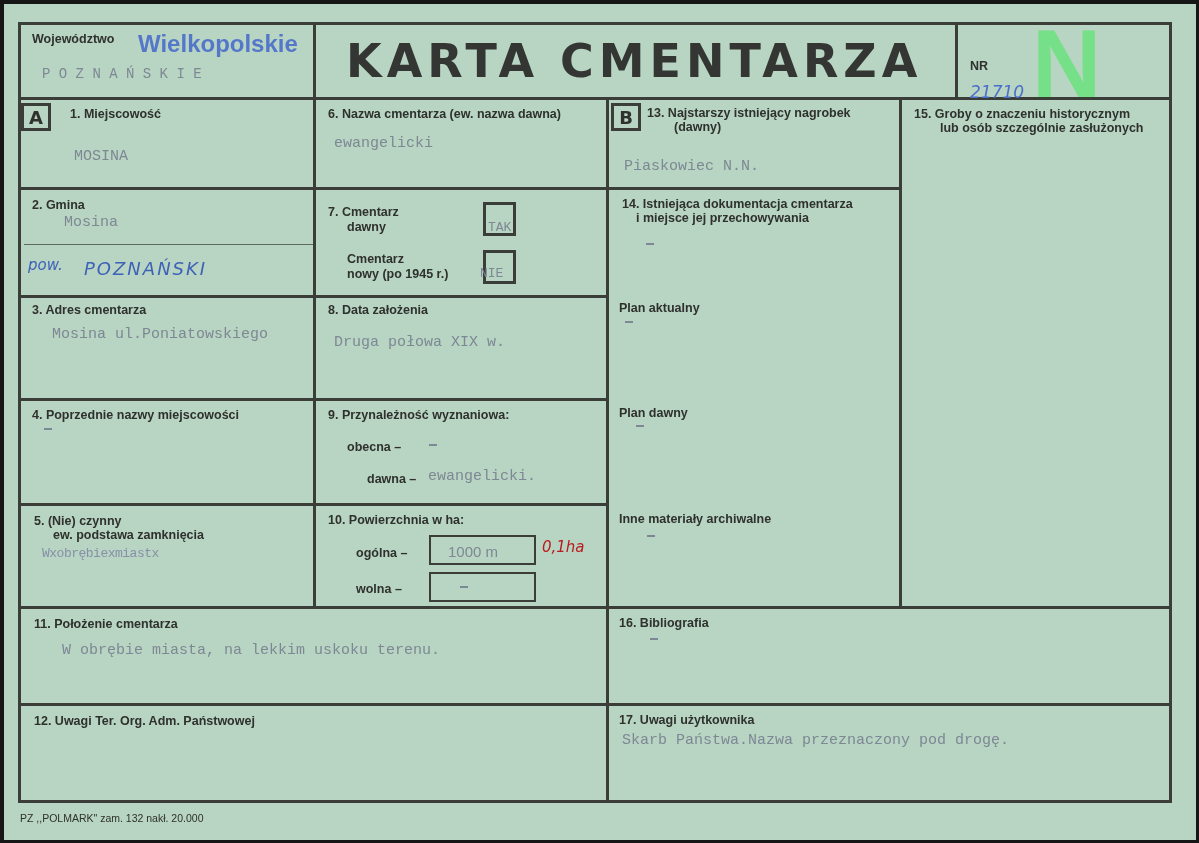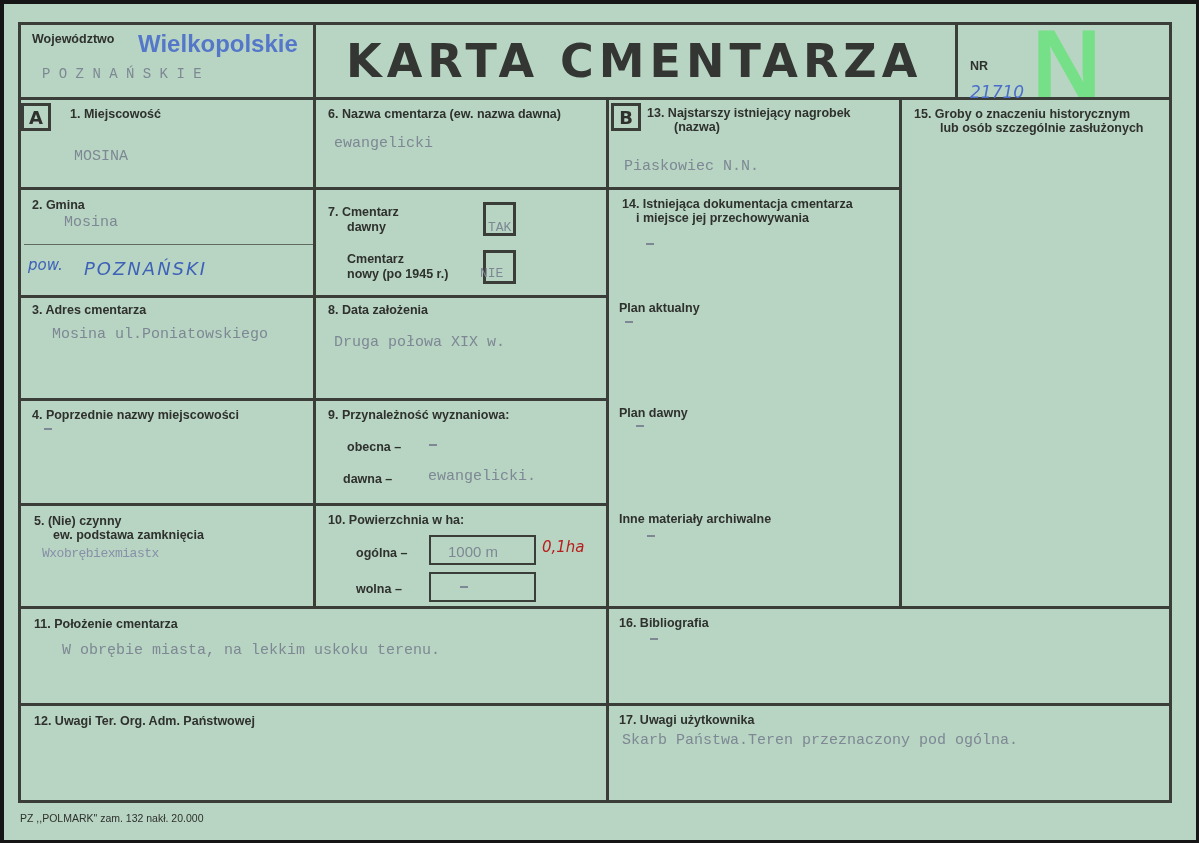--- a/index.html
+++ b/index.html
@@ -122,37 +122,37 @@
   <span class="typed" style="left:476px;top:262px;font-size:13px;">NIE</span>
 
   <div class="cell" style="left:312px;top:294px;width:293px;height:103px;"></div>
   <span class="lbl" style="left:324px;top:299px;">8. Data założenia</span>
   <span class="typed" style="left:330px;top:330px;">Druga połowa XIX w.</span>
 
   <div class="cell" style="left:312px;top:397px;width:293px;height:105px;"></div>
   <span class="lbl" style="left:324px;top:404px;">9. Przynależność wyznaniowa:</span>
   <span class="lbl" style="left:343px;top:436px;">obecna –</span>
   <div class="dash" style="left:425px;top:440px;"></div>
-  <span class="lbl" style="left:339px;top:468px;">dawna –</span>
+  <span class="lbl" style="left:363px;top:468px;">dawna –</span>
   <span class="typed" style="left:424px;top:464px;">ewangelicki.</span>
 
   <div class="cell" style="left:312px;top:502px;width:293px;height:103px;"></div>
   <span class="lbl" style="left:324px;top:509px;">10. Powierzchnia w ha:</span>
   <span class="lbl" style="left:352px;top:542px;">ogólna –</span>
   <div class="field-box" style="left:425px;top:531px;width:107px;height:30px;"></div>
   <span class="typed" style="left:444px;top:539px;font-family:'Liberation Sans',sans-serif;font-size:15px;">1000 m</span>
   <span class="hand" style="left:538px;top:534px;font-size:15px;color:#b91c1c;">0,1ha</span>
   <span class="lbl" style="left:352px;top:578px;">wolna –</span>
   <div class="field-box" style="left:425px;top:568px;width:107px;height:30px;"></div>
   <div class="dash" style="left:456px;top:582px;"></div>
 
   <div class="cell" style="left:605px;top:96px;width:293px;height:90px;"></div>
   <div class="box-letter" style="left:607px;top:99px;">B</div>
   <span class="lbl" style="left:643px;top:102px;">13. Najstarszy istniejący nagrobek</span>
-  <span class="lbl" style="left:670px;top:116px;">(nazwa)</span>
+  <span class="lbl" style="left:670px;top:116px;">(dawny)</span>
   <span class="typed" style="left:620px;top:154px;">Piaskowiec N.N.</span>
 
   <div class="cell" style="left:605px;top:186px;width:293px;height:419px;"></div>
   <span class="lbl" style="left:618px;top:193px;">14. Istniejąca dokumentacja cmentarza</span>
   <span class="lbl" style="left:632px;top:207px;">i miejsce jej przechowywania</span>
   <div class="dash" style="left:642px;top:239px;"></div>
   <span class="lbl" style="left:615px;top:297px;">Plan aktualny</span>
   <div class="dash" style="left:621px;top:317px;"></div>
   <span class="lbl" style="left:615px;top:402px;">Plan dawny</span>
   <div class="dash" style="left:632px;top:421px;"></div>
@@ -169,16 +169,16 @@
 
   <div class="cell nor" style="left:605px;top:605px;width:563px;height:97px;"></div>
   <span class="lbl" style="left:615px;top:612px;">16. Bibliografia</span>
   <div class="dash" style="left:646px;top:634px;"></div>
 
   <div class="cell nob" style="left:14px;top:702px;width:591px;height:97px;border-left:3px solid #3a3d38;"></div>
   <span class="lbl" style="left:30px;top:710px;">12. Uwagi Ter. Org. Adm. Państwowej</span>
 
   <div class="cell nor nob" style="left:605px;top:702px;width:563px;height:97px;"></div>
   <span class="lbl" style="left:615px;top:709px;">17. Uwagi użytkownika</span>
-  <span class="typed" style="left:618px;top:728px;">Skarb Państwa.Teren przeznaczony pod ogólna.</span>
+  <span class="typed" style="left:618px;top:728px;">Skarb Państwa.Nazwa przeznaczony pod drogę.</span>
 
   <span class="footer" style="left:16px;top:808px;">PZ ,,POLMARK" zam. 132 nakł. 20.000</span>
 </div>
 
 </body></html>

